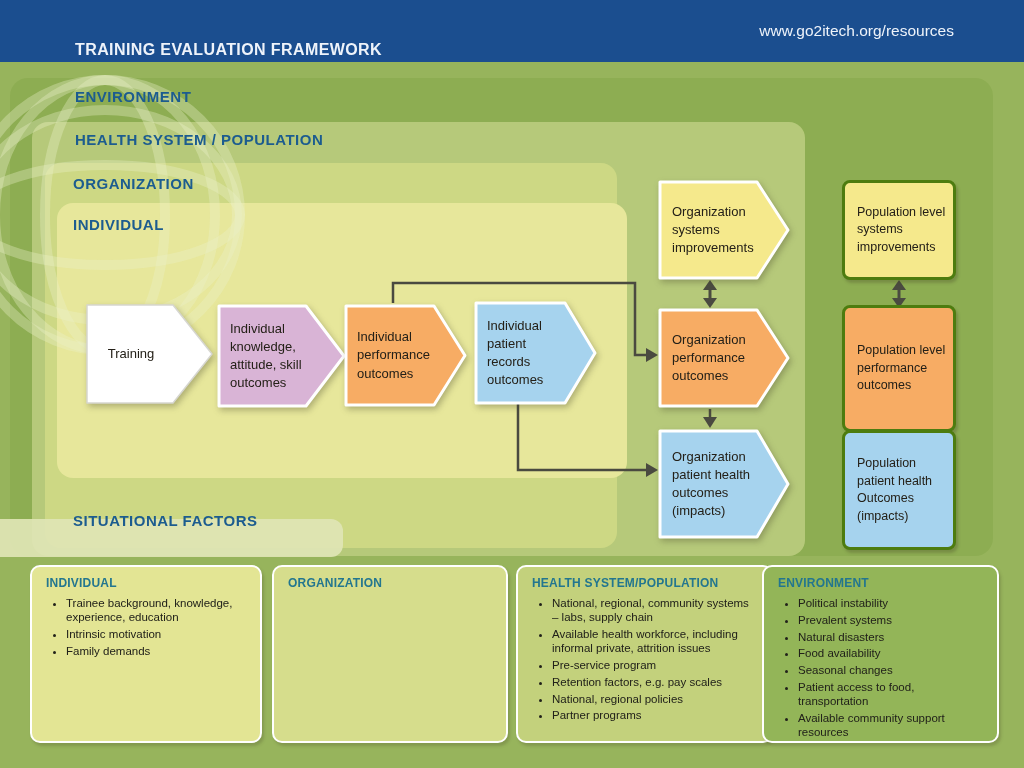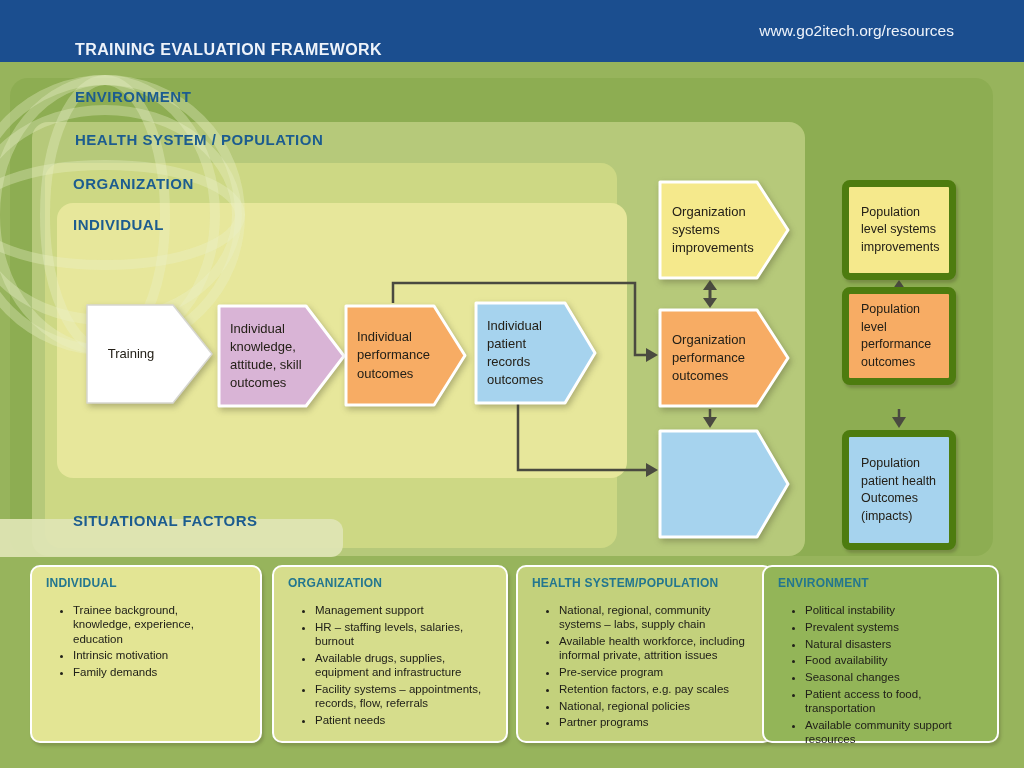--- a/index.html
+++ b/index.html
@@ -35,37 +35,37 @@
   .shape svg{display:block;overflow:visible;filter:drop-shadow(2px 3px 3px rgba(70,70,40,.35));}
   .shape-label{
     position:absolute;left:0;top:0;bottom:0;display:flex;align-items:center;
     font-size:13px;line-height:1.4;color:#242018;padding-left:13px;box-sizing:border-box;
   }
   .flow-label{right:36px;}
   .training-label{right:42px;justify-content:center;padding-left:4px;font-size:13px;}
   .org-label{right:30px;padding-left:14px;}
   .pop-box{
     position:absolute;left:842px;width:114px;box-sizing:border-box;z-index:4;
-    border:7px solid #4d7c0f;border-radius:8px;display:flex;align-items:center;
+    border:3px solid #4d7c0f;border-radius:8px;display:flex;align-items:center;
     padding:6px 4px 6px 12px;font-size:12.5px;line-height:1.4;color:#242018;
     box-shadow:2px 3px 3px rgba(70,70,40,.3);
   }
   
   .connectors{position:absolute;left:0;top:0;z-index:3;pointer-events:none;}
   .connectors path{stroke:var(--connector);stroke-width:2.5;fill:none;}
   .connectors .dbl{stroke-width:3;}
   .connectors polygon{fill:var(--connector);stroke:none;}
   
   .fbox{
     position:absolute;top:565px;height:178px;box-sizing:border-box;z-index:6;
     border:2px solid #fff;border-radius:10px;padding:9px 8px 6px 12px;
     box-shadow:2px 3px 3px rgba(70,70,40,.25);
   }
   .fbox-title{color:var(--teal);font-size:12px;font-weight:bold;letter-spacing:.2px;margin:0 0 3px 2px;}
-  .fbox ul{margin:13px;padding-left:16px;}
+  .fbox ul{margin:6px;padding-left:16px;}
   .fbox li{font-size:11.5px;line-height:1.24;color:var(--text-dark);margin-bottom:2.5px;}
 </style>
 </head>
 <body>
 
 <div id="stage">
 
   <div class="header">
     <div class="header-title">TRAINING EVALUATION FRAMEWORK</div>
     <div class="header-url">www.go2itech.org/resources</div>
@@ -150,50 +150,44 @@
     <svg width="134" height="100" viewBox="0 0 134 100">
       <path d="M2,2 L99,2 L130,50 L99,98 L2,98 Z" fill="var(--orange)" stroke="#ffffff" stroke-width="3" stroke-linejoin="round"></path>
     </svg>
     <div class="shape-label org-label">Organization performance outcomes</div>
   </div>
 
   <div class="shape" style="left:658px;top:429px">
     <svg width="134" height="110" viewBox="0 0 134 110">
       <path d="M2,2 L99,2 L130,55 L99,108 L2,108 Z" fill="var(--blue)" stroke="#ffffff" stroke-width="3" stroke-linejoin="round"></path>
     </svg>
+    <div class="shape-label org-label">Organization patient health outcomes (impacts)</div>
   </div>
 
   <div class="pop-box" style="top:180px;height:100px;background:var(--yellow)">
     <div>Population level systems improvements</div>
   </div>
-  <div class="pop-box" style="top:287px;height:98px;background:var(--orange)">
+  <div class="pop-box" style="top:305px;height:127px;background:var(--orange)">
     <div>Population level performance outcomes</div>
   </div>
   <div class="pop-box" style="top:430px;height:120px;background:var(--blue)">
     <div>Population patient health Outcomes (impacts)</div>
   </div>
 
   <div class="fbox" style="left:30px;width:232px;background:var(--fb1)">
     <div class="fbox-title">INDIVIDUAL</div>
     <ul>
       <li>Trainee background, knowledge, experience, education</li>
       <li>Intrinsic motivation</li>
       <li>Family demands</li>
     </ul>
   </div>
 
   <div class="fbox" style="left:272px;width:236px;background:var(--fb2)">
     <div class="fbox-title">ORGANIZATION</div>
-    <ul>
-      <li>Management support</li>
-      <li>HR – staffing levels, salaries, burnout</li>
-      <li>Available drugs, supplies, equipment and infrastructure</li>
-      <li>Facility systems – appointments, records, flow, referrals</li>
-      <li>Patient needs</li>
-    </ul>
   </div>
 
   <div class="fbox" style="left:516px;width:257px;background:var(--fb3)">
     <div class="fbox-title">HEALTH SYSTEM/POPULATION</div>
     <ul>
       <li>National, regional, community systems – labs, supply chain</li>
       <li>Available health workforce, including informal private, attrition issues</li>
       <li>Pre-service program</li>
       <li>Retention factors, e.g. pay scales</li>
       <li>National, regional policies</li>

